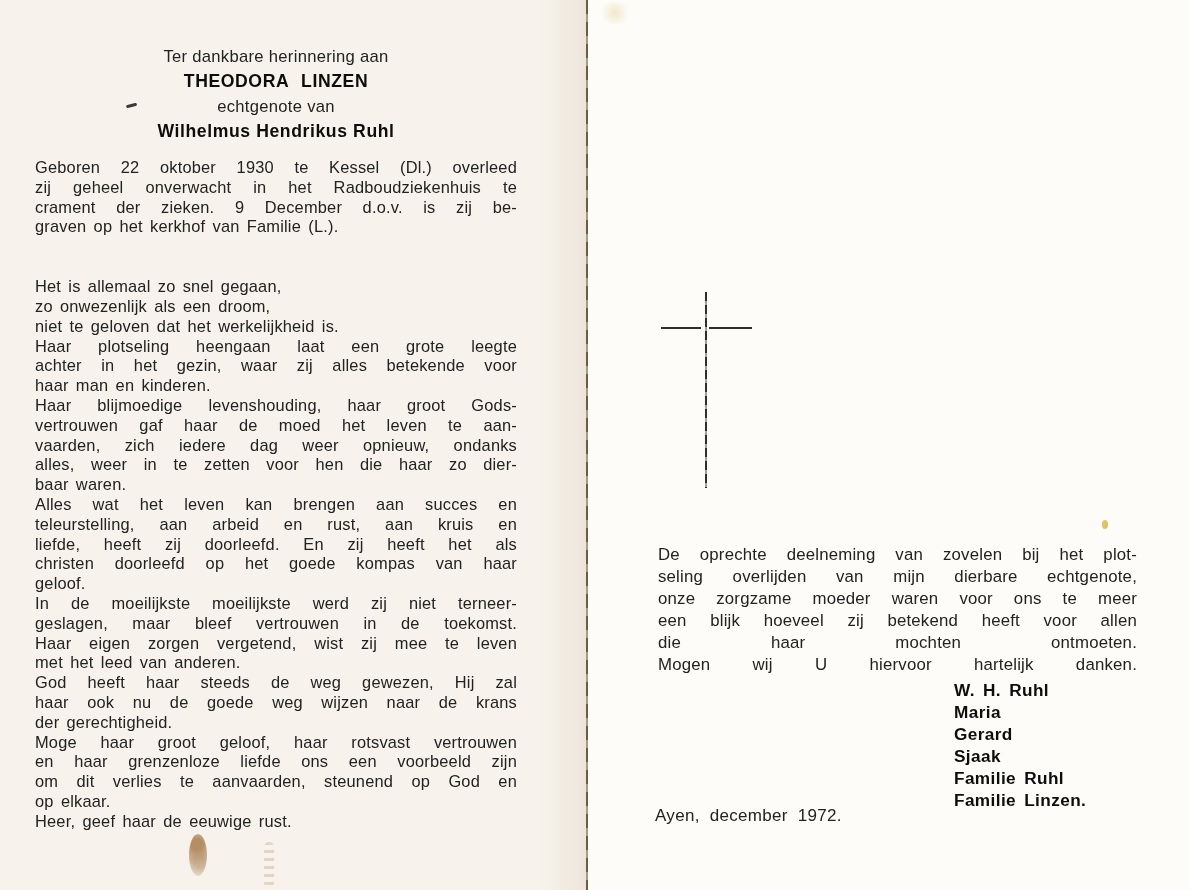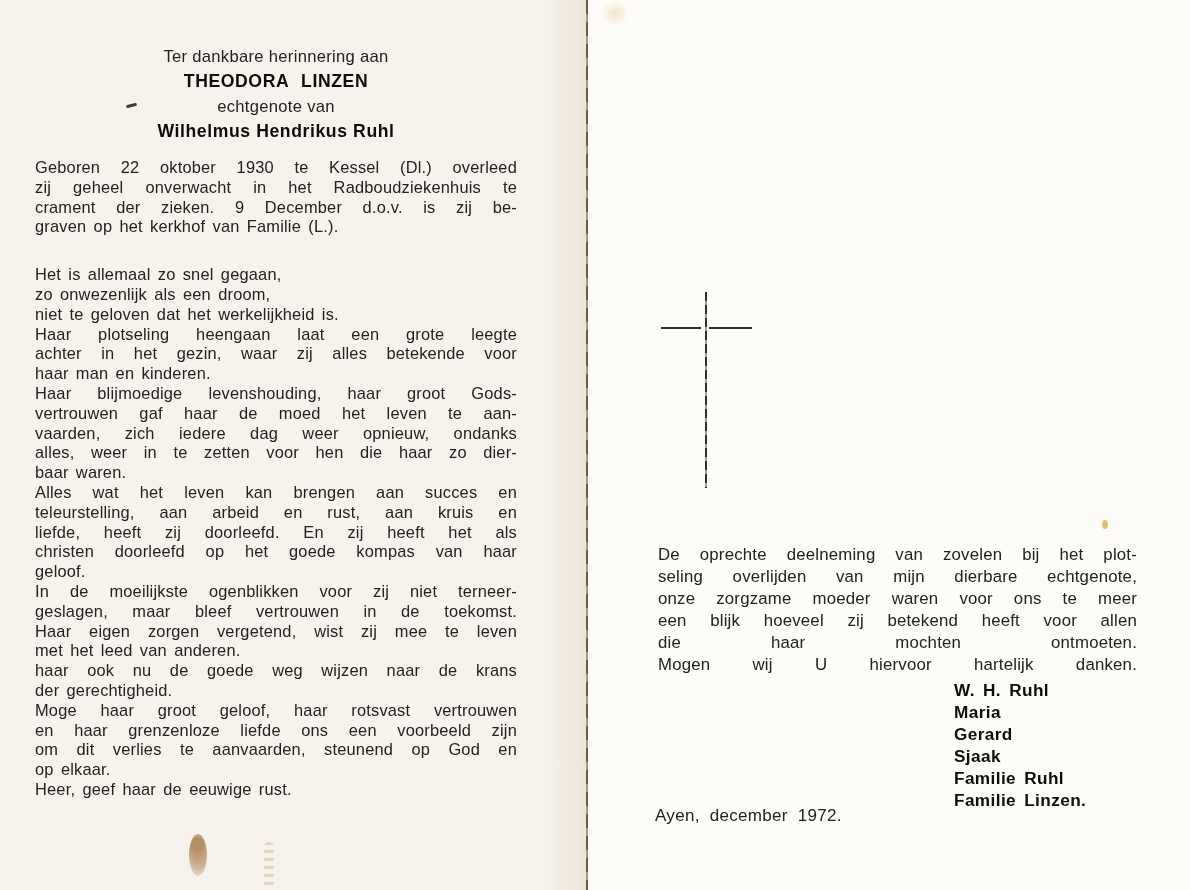--- a/index.html
+++ b/index.html
@@ -41,21 +41,21 @@
   .h-caps{word-spacing:7px;}
   .body-text{
     position:absolute;left:35px;top:158px;width:482px;
     color:var(--ink,#222);
   }
   .body-text .line{
     font-size:16.4px;line-height:19.8px;letter-spacing:.2px;word-spacing:2.5px;
     text-align:justify;text-align-last:justify;
   }
   .line.nj{text-align:left;text-align-last:left;}
-  .para-gap{margin-top:28px;}
+  .para-gap{margin-top:40px;}
   
   .cross-v{
     position:absolute;left:705px;top:292px;width:2px;height:196px;
     background:repeating-linear-gradient(to bottom,
       var(--cross,#2e2e2e) 0 9px, rgba(46,46,46,.45) 9px 13px);
   }
   .cross-h{
     position:absolute;top:327px;height:2px;background:var(--cross,#2e2e2e);
   }
   .cross-h-left{left:661px;width:40px;}
@@ -156,28 +156,29 @@
           <div class="line">Alles wat het leven kan brengen aan succes en</div>
 
           <div class="line">teleurstelling, aan arbeid en rust, aan kruis en</div>
 
           <div class="line">liefde, heeft zij doorleefd. En zij heeft het als</div>
 
           <div class="line">christen doorleefd op het goede kompas van haar</div>
 
           <div class="line nj">geloof.</div>
 
-          <div class="line">In de moeilijkste ogenblikken voor zij niet terneer-</div>
+          <div class="line">In de moeilijkste moeilijkste werd zij niet terneer-</div>
 
           <div class="line">geslagen, maar bleef vertrouwen in de toekomst.</div>
 
           <div class="line">Haar eigen zorgen vergetend, wist zij mee te leven</div>
 
           <div class="line nj">met het leed van anderen.</div>
 
+          <div class="line">God heeft haar steeds de weg gewezen, Hij zal</div>
 
           <div class="line">haar ook nu de goede weg wijzen naar de krans</div>
 
           <div class="line nj">der gerechtigheid.</div>
 
           <div class="line">Moge haar groot geloof, haar rotsvast vertrouwen</div>
 
           <div class="line">en haar grenzenloze liefde ons een voorbeeld zijn</div>
 
           <div class="line">om dit verlies te aanvaarden, steunend op God en</div>

